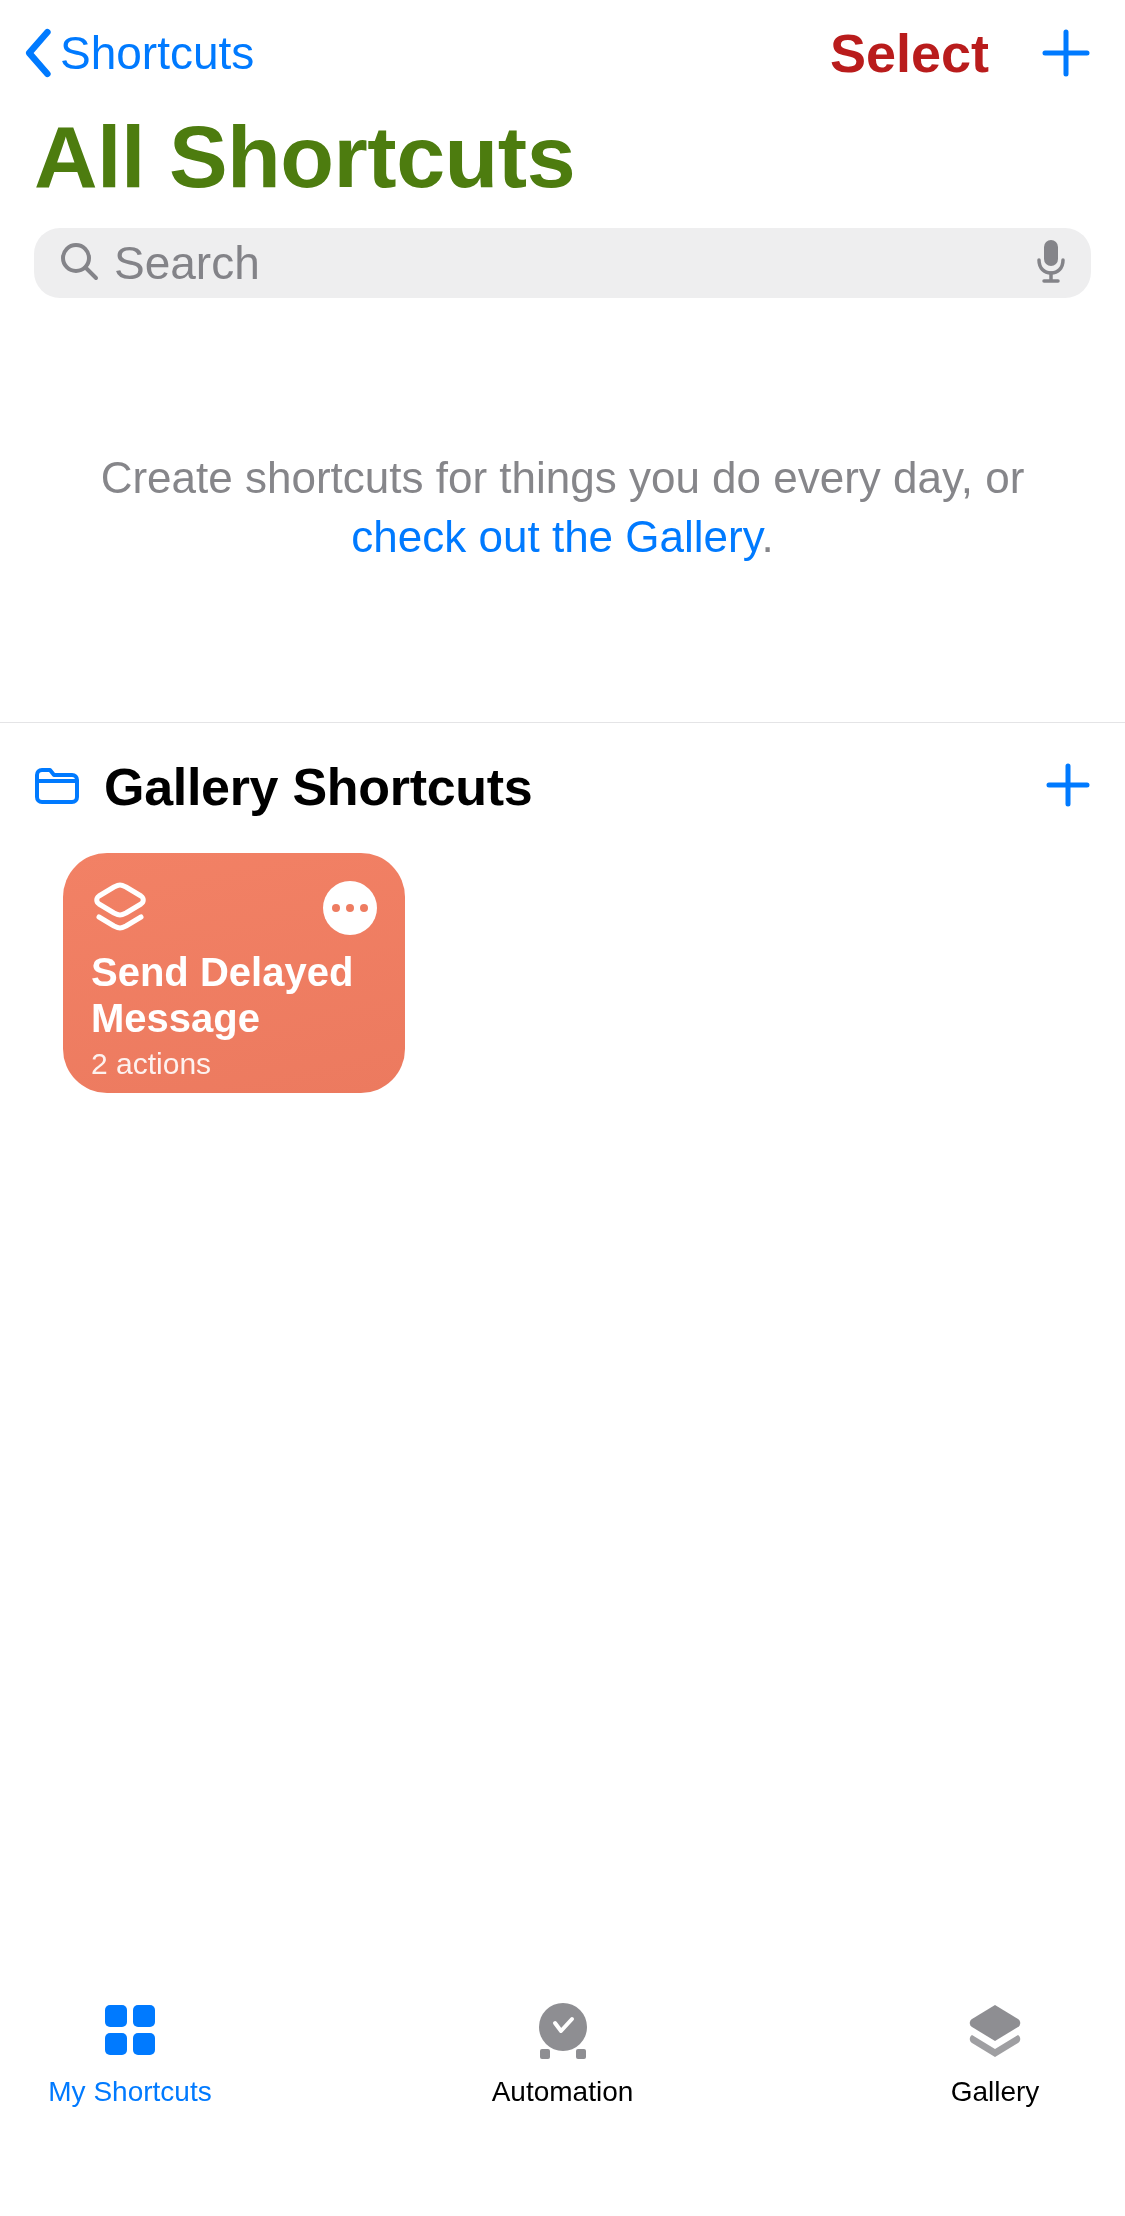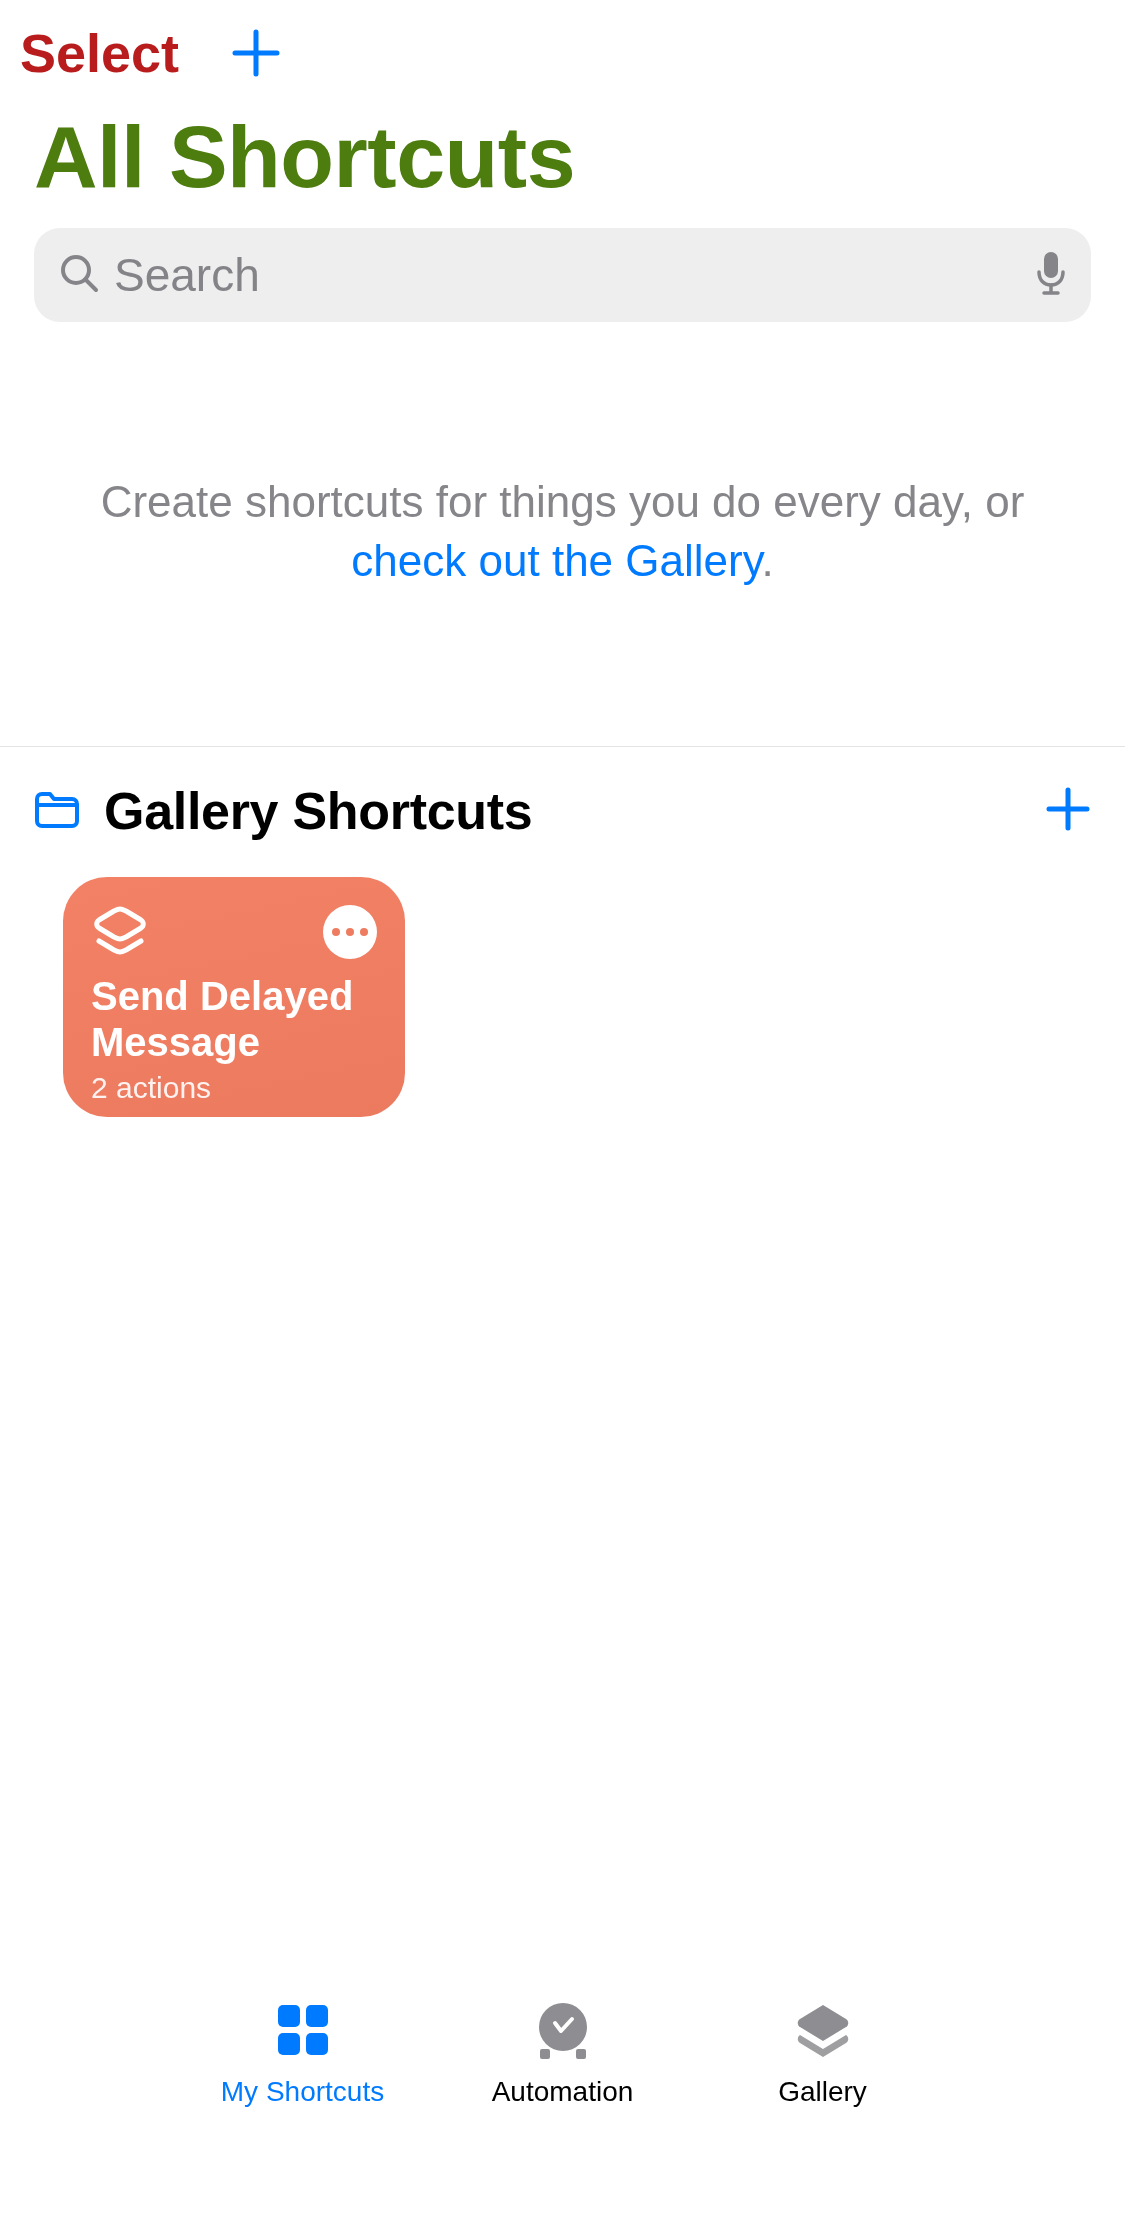--- a/index.html
+++ b/index.html
@@ -58,21 +58,21 @@
       font-size: 88px;
       font-weight: 700;
       color: #4d7c0f;
       padding: 6px 34px 20px 34px;
       letter-spacing: -0.5px;
     }
     .search-bar {
       margin: 0 34px;
       background: #eeeeef;
       border-radius: 26px;
-      height: 94px;
+      height: 70px;
       display: flex;
       align-items: center;
       padding: 0 24px;
       gap: 14px;
     }
     .search-icon {
       color: #848489;
       flex-shrink: 0;
     }
     .search-input {
@@ -187,21 +187,21 @@
       font-weight: 400;
       opacity: 0.9;
     }
     .tab-bar {
       position: absolute;
       bottom: 0;
       left: 0;
       right: 0;
       height: 238px;
       display: flex;
-      justify-content: center;
+      justify-content: space-between;
       align-items: flex-start;
       padding-top: 18px;
       background: #fff;
     }
     .tab-item {
       display: flex;
       flex-direction: column;
       align-items: center;
       gap: 12px;
       width: 260px;
@@ -218,20 +218,28 @@
     }
     .tab-active .tab-label { color: #007aff; }
     .tab-active .tab-icon { color: #007aff; }
     .tab-inactive .tab-label { color: #000000; }
     .tab-inactive .tab-icon { color: #8e8e92; }
   </style>
 </head>
 <body>
 
 <div class="nav-bar">
+  <div class="nav-left">
+    <span class="back-chevron">
+      <svg width="34" height="52" viewBox="0 0 24 40" fill="none">
+        <path d="M20 4 L6 20 L20 36" stroke="currentColor" stroke-width="5" stroke-linecap="round" stroke-linejoin="round"></path>
+      </svg>
+    </span>
+    <span class="back-label">Shortcuts</span>
+  </div>
   <div class="nav-right">
     <span class="select-btn">Select</span>
     <span class="add-btn">
       <svg width="50" height="50" viewBox="0 0 50 50">
         <path d="M25 4 V46 M4 25 H46" stroke="currentColor" stroke-width="5" stroke-linecap="round"></path>
       </svg>
     </span>
   </div>
 </div>
 

